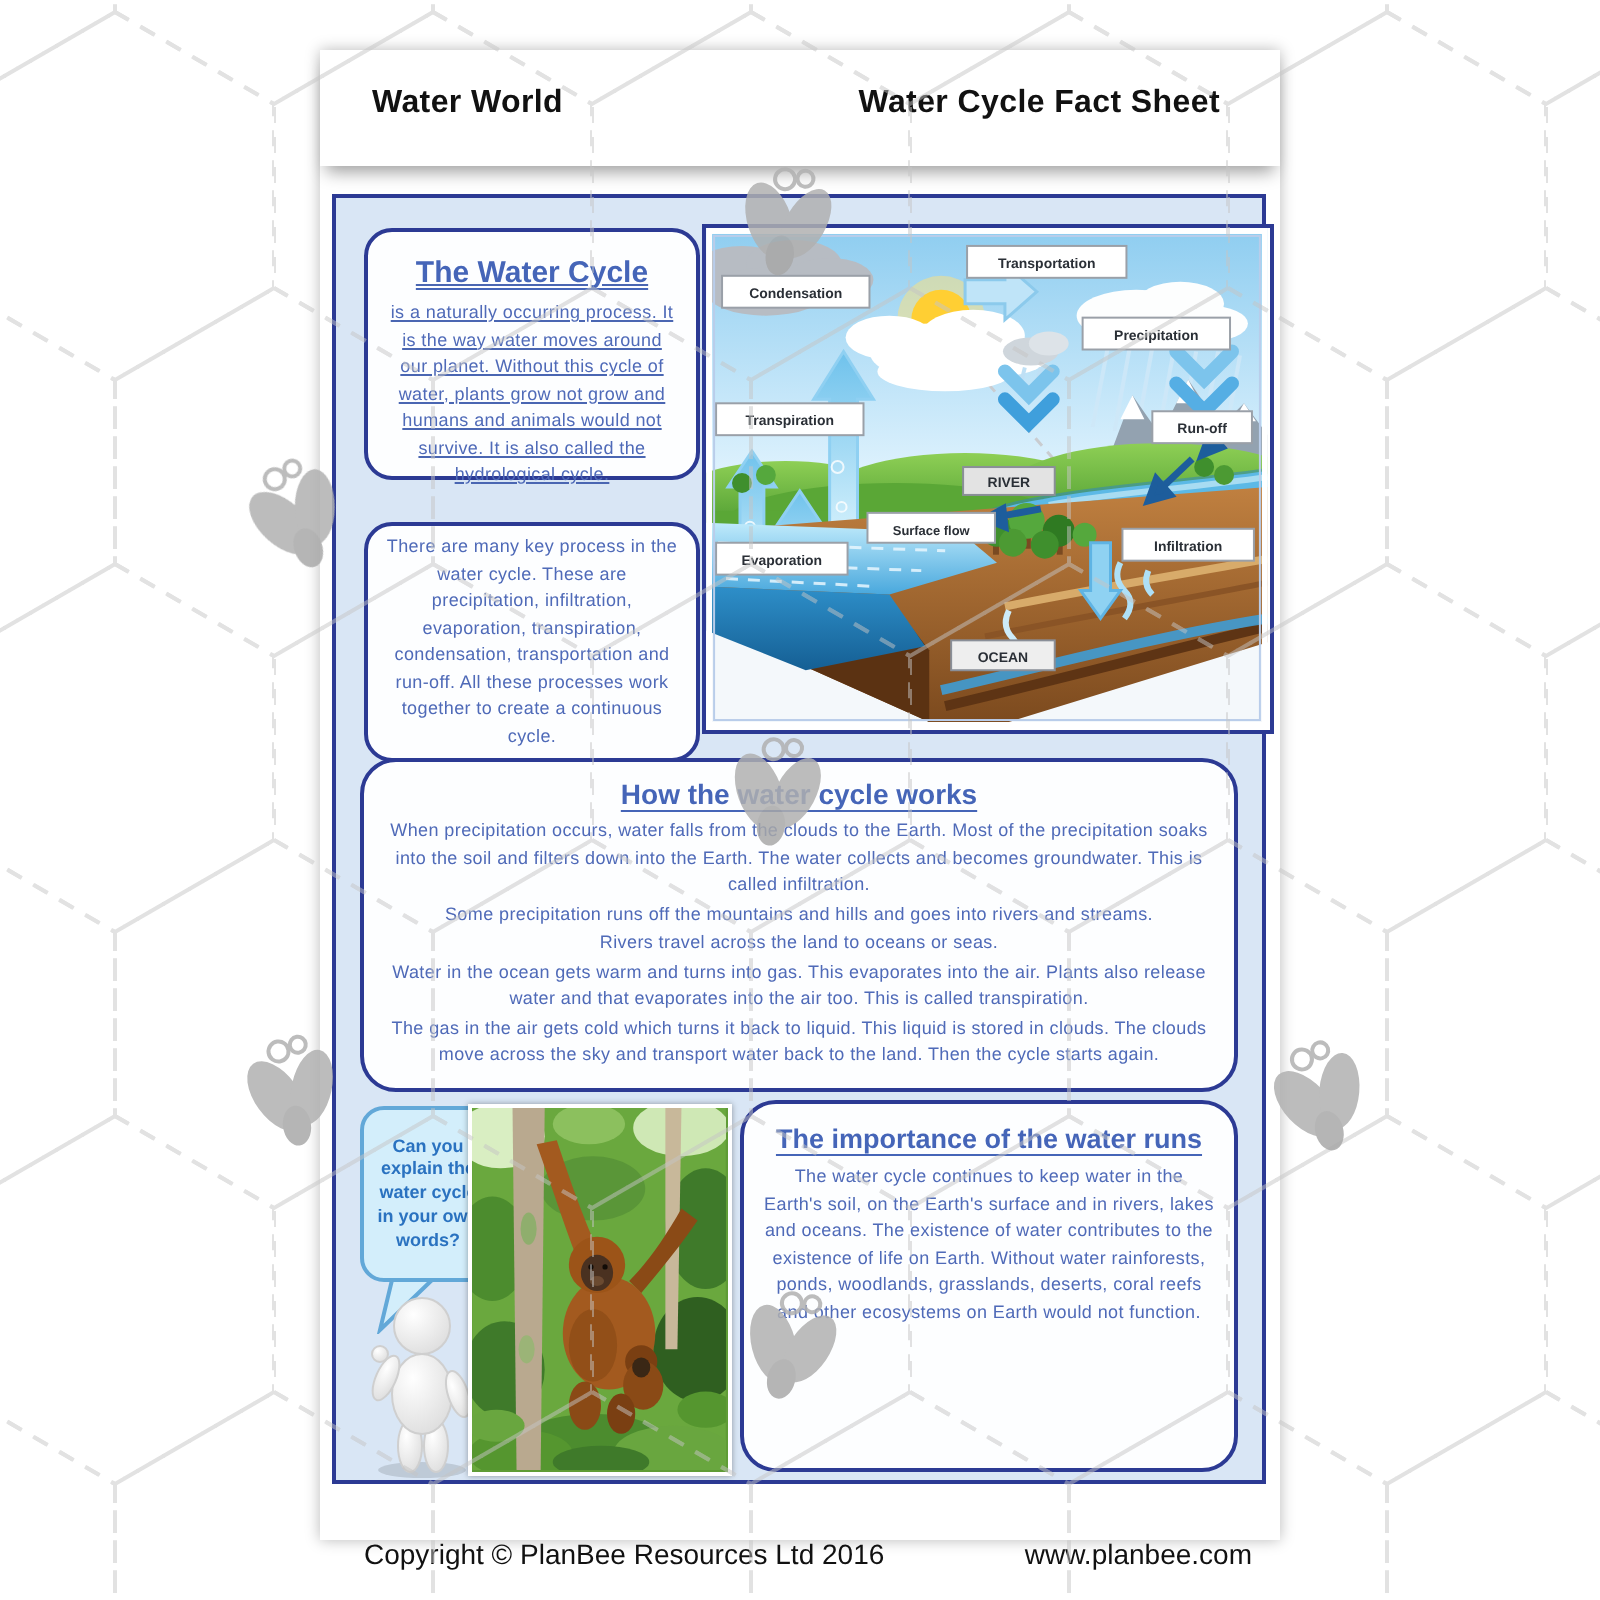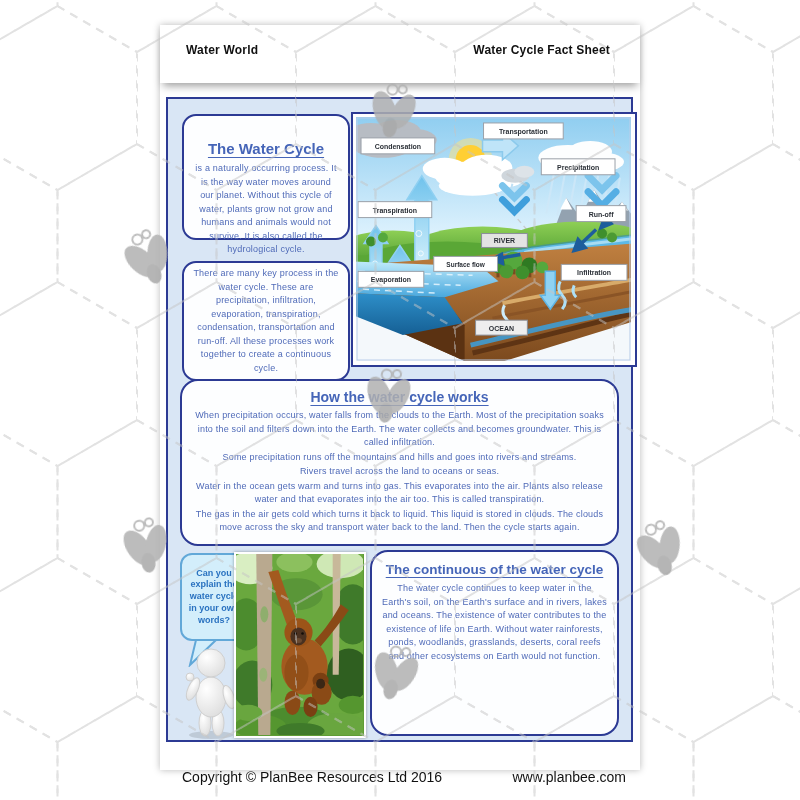--- a/index.html
+++ b/index.html
@@ -12,42 +12,42 @@
   
   .page{
     left:160px;top:25px;width:480px;height:745px;background:#ffffff;
     box-shadow:0 0 7px rgba(0,0,0,.28);
   }
   .header-band{
     left:0;top:0;width:480px;height:58px;background:#ffffff;
     box-shadow:0 6px 8px -3px rgba(0,0,0,.38);
   }
   .hdr-title{
-    top:18px;font-size:12px;font-weight:bold;color:#111;letter-spacing:.2px;
+    top:18px;font-size:16px;font-weight:bold;color:#111;letter-spacing:.2px;
   }
   .hdr-left{left:26px;}
   .hdr-right{right:30px;}
   
   .panel{
     left:6px;top:72px;width:463px;height:641px;
     border:2.5px solid #2c3a94;background:#d9e6f5;
   }
   
   .wbox{
     background:#fdfeff;border:2px solid #2c3a94;border-radius:14px;
     box-sizing:border-box;color:#4a66b2;text-align:center;
   }
   .box-title{
     color:#4565b8;font-weight:bold;text-decoration:underline;
     text-underline-offset:3px;
   }
   .body-blue{
     color:#4f6ab8;font-size:9px;line-height:1.5;letter-spacing:.2px;
   }
-  .intro-box{left:14px;top:15px;width:168px;height:126px;padding:24px 9px;}
+  .intro-box{left:14px;top:15px;width:168px;height:126px;padding:12px 9px;text-decoration:underline;}
   .intro-box .box-title{font-size:15px;margin-bottom:5px;}
   .proc-box{left:14px;top:162px;width:168px;height:120px;padding:8px 9px;display:flex;align-items:center;}
   .diagram-frame{
     left:183px;top:13px;width:286px;height:255px;box-sizing:border-box;
     border:2.5px solid #2c3a94;background:#fff;
   }
   .how-box{left:12px;top:280px;width:439px;height:167px;border-radius:18px;padding:6px 12px;}
   .how-box .box-title{font-size:14px;margin:2px 0 4px 0;}
   .how-line{margin:0 0 1px 0;}
   .imp-box{left:202px;top:451px;width:249px;height:186px;border-radius:18px;padding:8px 10px;}
@@ -372,21 +372,21 @@
         </g>
         <g>
           <ellipse cx="12" cy="158" rx="14" ry="8" fill="#69a63f"></ellipse>
           <ellipse cx="116" cy="150" rx="14" ry="9" fill="#55962f"></ellipse>
           <ellipse cx="64" cy="176" rx="24" ry="8" fill="#3f7a2a"></ellipse>
         </g>
       </svg>
     </div>
 
     <div class="abs wbox imp-box">
-      <div class="box-title">The continuous of the water cycle</div>
+      <div class="box-title">The importance of the water runs</div>
       <div class="body-blue">
         <p>The water cycle continues to keep water in the Earth's soil, on the Earth's surface and in rivers, lakes and oceans. The existence of water contributes to the existence of life on Earth. Without water rainforests, ponds, woodlands, grasslands, deserts, coral reefs and other ecosystems on Earth would not function.</p>
       </div>
     </div>
 
   </div>
 
   <div class="abs footer-text" style="left:22px;">Copyright © PlanBee Resources Ltd 2016</div>
   <div class="abs footer-text" style="right:14px;">www.planbee.com</div>
 </div>

